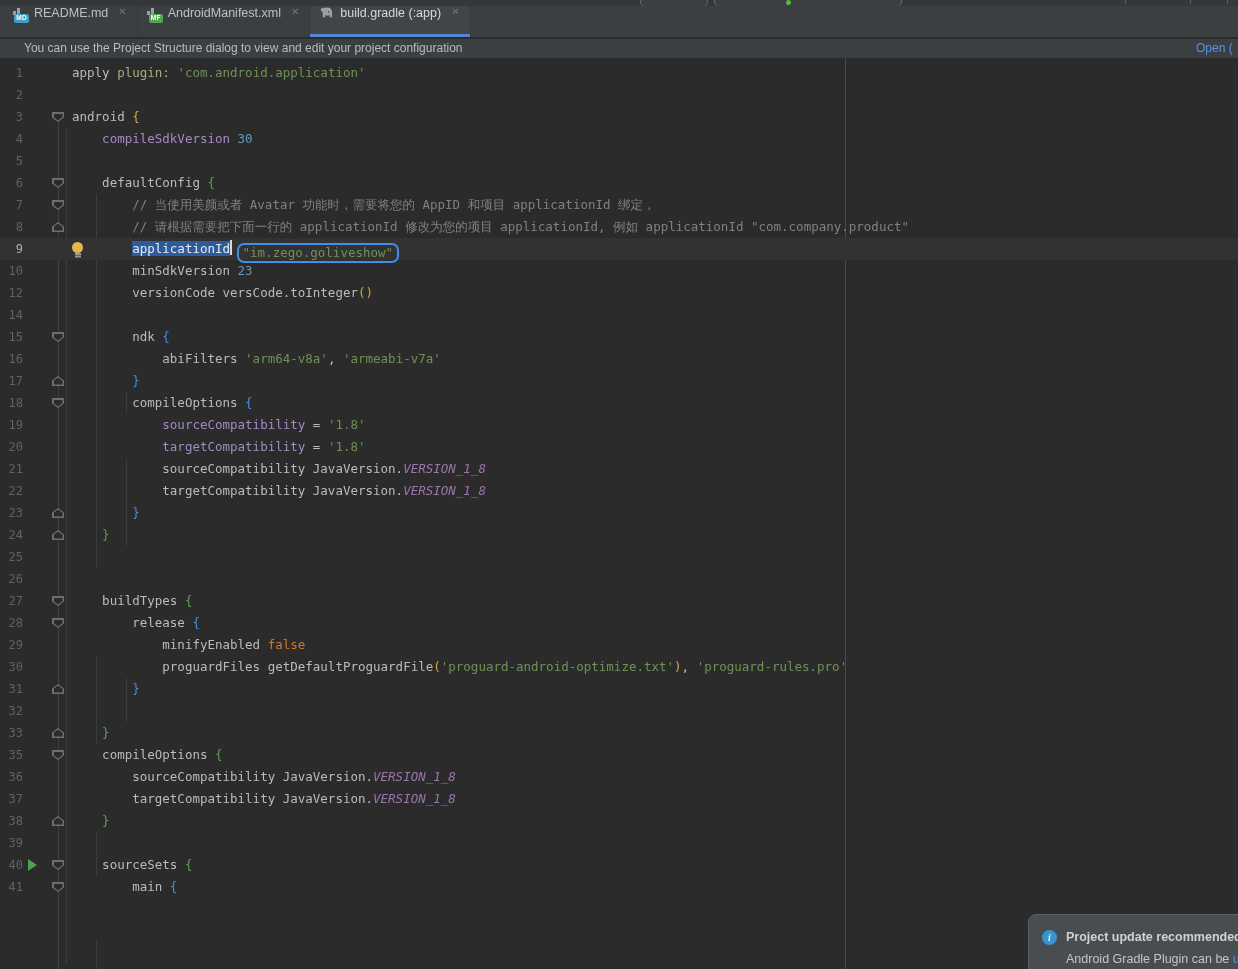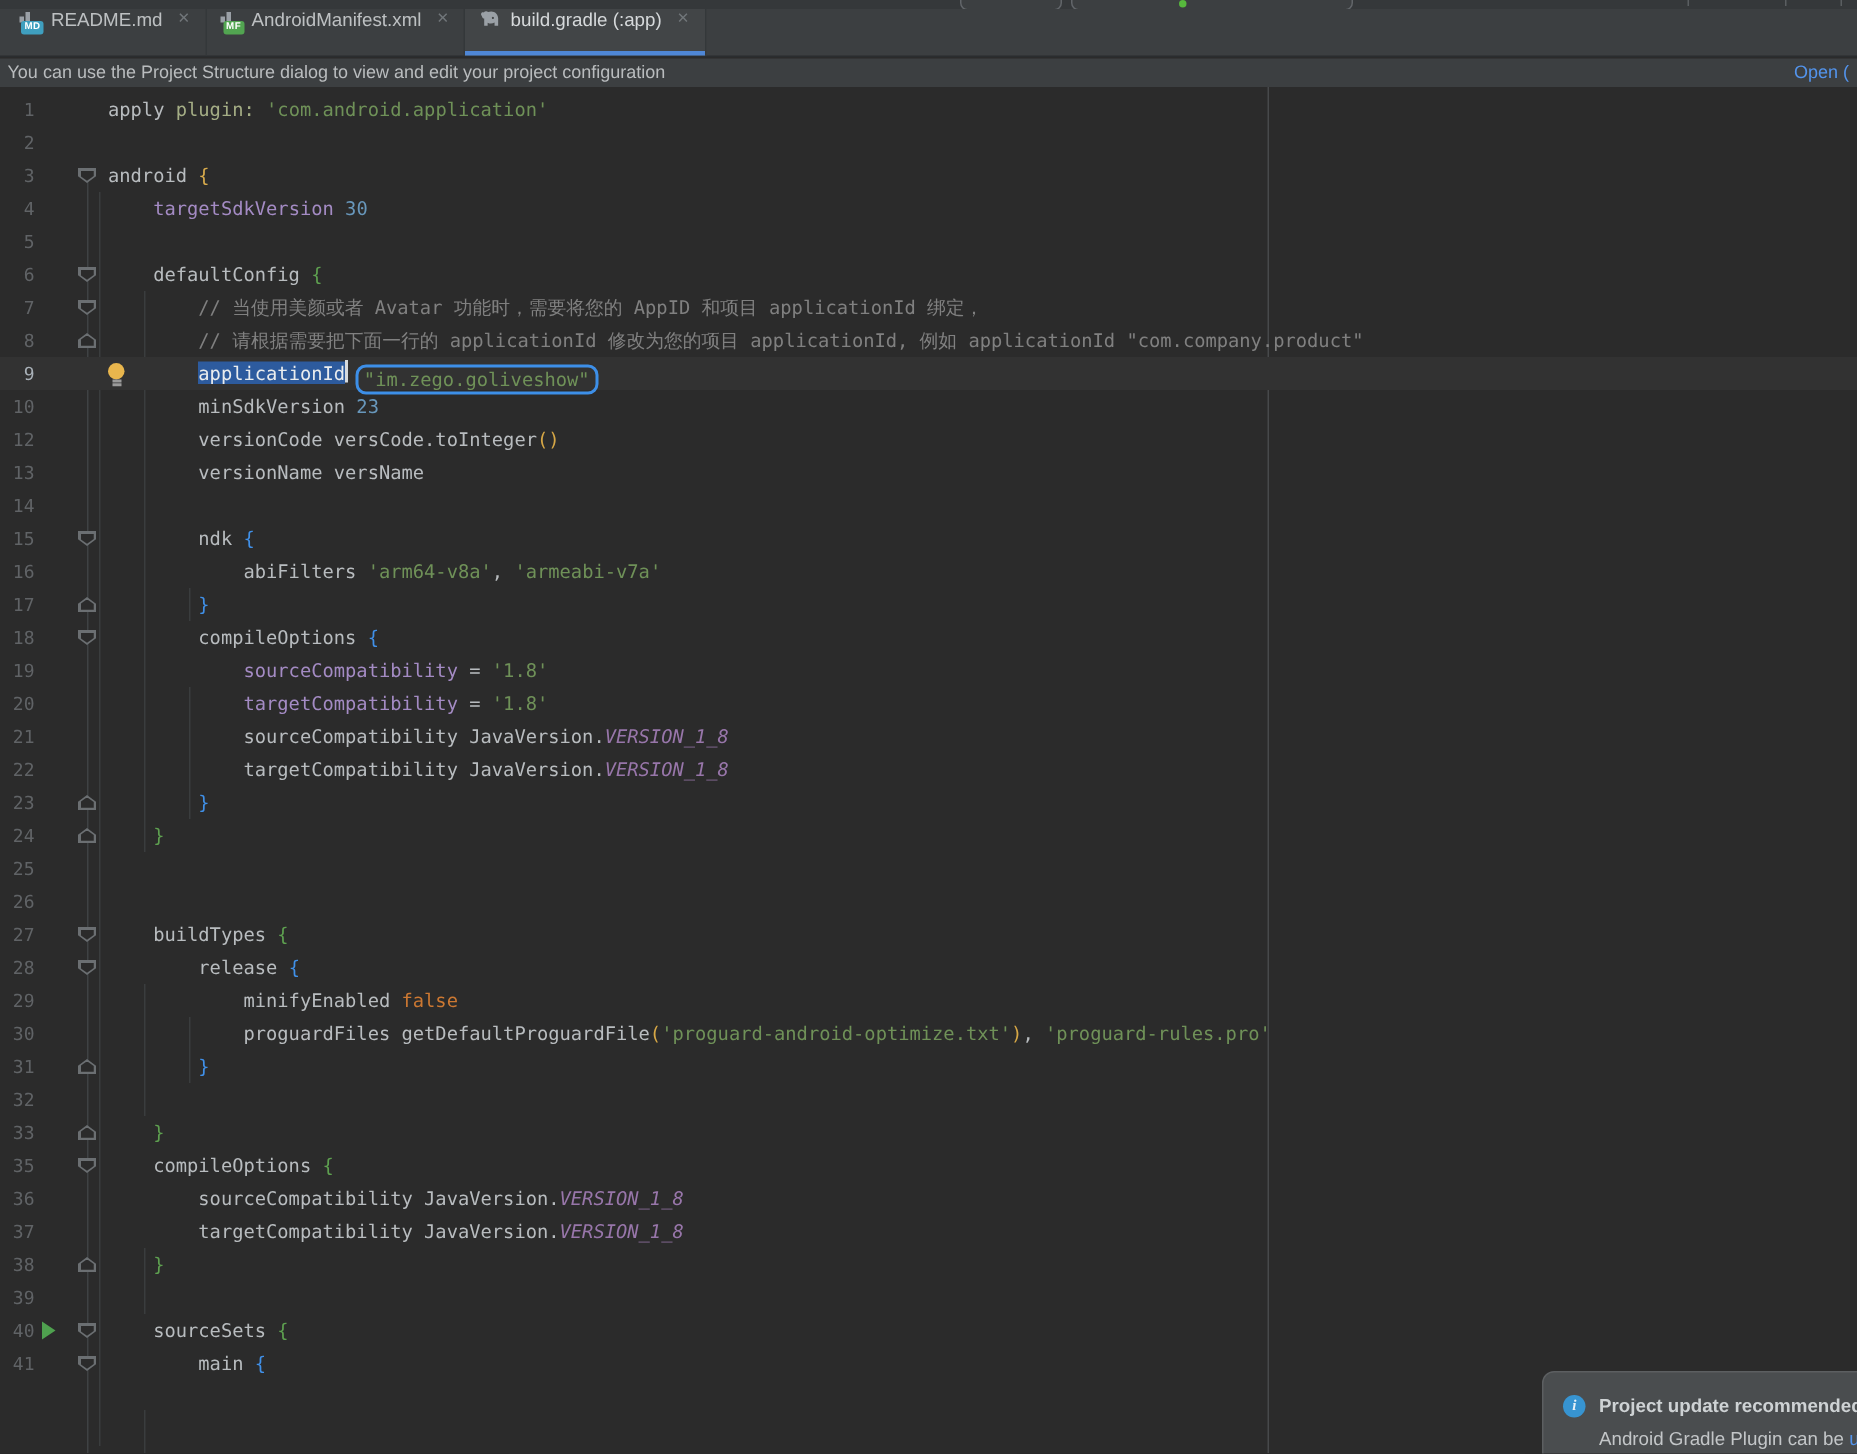--- a/index.html
+++ b/index.html
@@ -22,21 +22,21 @@
   .tab .close{color:#71767a;font-size:10px;margin-left:4px;}
   .fico{width:16px;height:16px;position:relative;display:inline-block;flex:0 0 16px;}
   .steps{position:absolute;left:1px;top:1px;width:9px;height:8px;}
   .steps::before{content:'';position:absolute;left:0;bottom:0;width:3px;height:4px;background:#9aa0a6;}
   .steps::after{content:'';position:absolute;left:4px;bottom:0;width:3px;height:7px;background:#9aa0a6;}
   .fbadge{position:absolute;right:-1px;bottom:-1px;font-weight:bold;font-size:6.5px;line-height:1;color:#fff;padding:1.5px 2px;border-radius:2px;letter-spacing:.3px;}
   .fbadge.md{background:var(--icon-md,#3f9fbf);}
   .fbadge.mf{background:var(--icon-mf,#52a551);}
   
   .banner{position:absolute;left:0;top:39px;width:1238px;height:19px;background:var(--bg-panel,#3c3f41);border-bottom:1px solid #2b2b2b;font-size:12px;color:#b9bcbe;line-height:19px;}
-  .banner .msg{position:absolute;left:5px;}
+  .banner .msg{position:absolute;left:24px;}
   .banner .action{position:absolute;left:1196px;color:var(--link-blue,#5394ec);}
   
   .editor{position:absolute;left:0;top:58px;width:1238px;bottom:0;background:var(--bg-editor,#2b2b2b);overflow:hidden;}
   .vline{position:absolute;width:1px;background:#3a3d3e;}
   .marginline{position:absolute;left:845px;top:0;bottom:0;width:1px;background:#47494b;}
   .foldline{position:absolute;left:58px;top:62px;bottom:0;width:1px;background:#3f4244;}
   .rows{position:relative;margin-top:4px;}
   .row{position:relative;height:22px;white-space:pre;font-family:"DejaVu Sans Mono",monospace;font-size:12.5px;}
   .row.caret-row{background:var(--caret-row,#323232);}
   .ln{position:absolute;left:0;top:0;width:23px;text-align:right;color:var(--gutter,#606366);font-size:12px;line-height:22px;}
@@ -129,29 +129,28 @@
   <div class="vline" style="left:96px;top:598px;height:88px;"></div>
   <div class="vline" style="left:126px;top:620px;height:44px;"></div>
   <div class="vline" style="left:96px;top:774px;height:44px;"></div>
   <div class="vline" style="left:96px;top:882px;height:29px;"></div>
   <div class="foldline"></div>
   <div class="marginline"></div>
   <div class="rows">
       <div class="row"><span class="ln">1</span><span class="codeline"><span class="t-d">apply </span><span class="t-arg">plugin: </span><span class="t-str">'com.android.application'</span></span></div>
       <div class="row"><span class="ln">2</span><span class="codeline"></span></div>
       <div class="row"><span class="ln">3</span><span class="fold down"><span></span></span><span class="codeline"><span class="t-d">android </span><span class="t-by">{</span></span></div>
-      <div class="row"><span class="ln">4</span><span class="codeline"><span class="t-d">    </span><span class="t-prop">targetSdkVersion</span><span class="t-d"> </span><span class="t-num">30</span></span></div>
+      <div class="row"><span class="ln">4</span><span class="codeline"><span class="t-d">    </span><span class="t-prop">compileSdkVersion</span><span class="t-d"> </span><span class="t-num">30</span></span></div>
       <div class="row"><span class="ln">5</span><span class="codeline"></span></div>
       <div class="row"><span class="ln">6</span><span class="fold down"><span></span></span><span class="codeline"><span class="t-d">    defaultConfig </span><span class="t-bg">{</span></span></div>
       <div class="row"><span class="ln">7</span><span class="fold down"><span></span></span><span class="codeline"><span class="t-cmt">        // 当使用美颜或者 Avatar 功能时，需要将您的 AppID 和项目 applicationId 绑定，</span></span></div>
       <div class="row"><span class="ln">8</span><span class="fold up"><span></span></span><span class="codeline"><span class="t-cmt">        // 请根据需要把下面一行的 applicationId 修改为您的项目 applicationId, 例如 applicationId "com.company.product"</span></span></div>
       <div class="row caret-row"><span class="ln ln-cur">9</span><span class="bulb"></span><span class="codeline"><span class="t-d">        </span><span class="t-sel">applicationId</span><span class="textcaret"></span><span class="t-appid">"im.zego.goliveshow"</span></span></div>
       <div class="row"><span class="ln">10</span><span class="codeline"><span class="t-d">        minSdkVersion </span><span class="t-num">23</span></span></div>
       <div class="row"><span class="ln">12</span><span class="codeline"><span class="t-d">        versionCode versCode.toInteger</span><span class="t-par">()</span></span></div>
-      <div class="row"><span class="ln">13</span><span class="codeline"><span class="t-d">        versionName versName</span></span></div>
       <div class="row"><span class="ln">14</span><span class="codeline"></span></div>
       <div class="row"><span class="ln">15</span><span class="fold down"><span></span></span><span class="codeline"><span class="t-d">        ndk </span><span class="t-bb">{</span></span></div>
       <div class="row"><span class="ln">16</span><span class="codeline"><span class="t-d">            abiFilters </span><span class="t-str">'arm64-v8a'</span><span class="t-d">, </span><span class="t-str">'armeabi-v7a'</span></span></div>
       <div class="row"><span class="ln">17</span><span class="fold up"><span></span></span><span class="codeline"><span class="t-bb">        }</span></span></div>
       <div class="row"><span class="ln">18</span><span class="fold down"><span></span></span><span class="codeline"><span class="t-d">        compileOptions </span><span class="t-bb">{</span></span></div>
       <div class="row"><span class="ln">19</span><span class="codeline"><span class="t-d">            </span><span class="t-prop">sourceCompatibility</span><span class="t-d"> = </span><span class="t-str">'1.8'</span></span></div>
       <div class="row"><span class="ln">20</span><span class="codeline"><span class="t-d">            </span><span class="t-prop">targetCompatibility</span><span class="t-d"> = </span><span class="t-str">'1.8'</span></span></div>
       <div class="row"><span class="ln">21</span><span class="codeline"><span class="t-d">            sourceCompatibility JavaVersion.</span><span class="t-pit">VERSION_1_8</span></span></div>
       <div class="row"><span class="ln">22</span><span class="codeline"><span class="t-d">            targetCompatibility JavaVersion.</span><span class="t-pit">VERSION_1_8</span></span></div>
       <div class="row"><span class="ln">23</span><span class="fold up"><span></span></span><span class="codeline"><span class="t-bb">        }</span></span></div>

